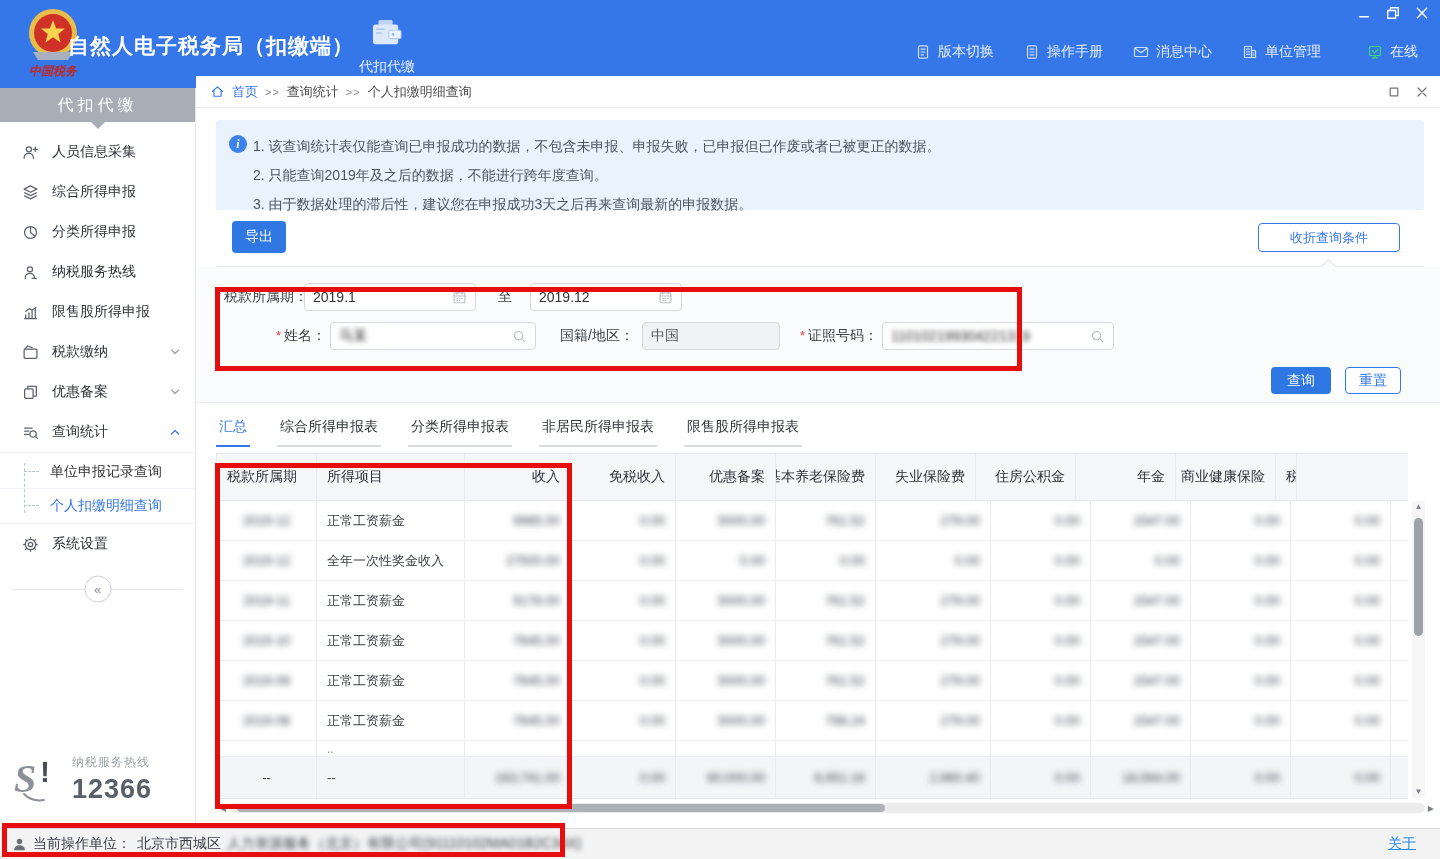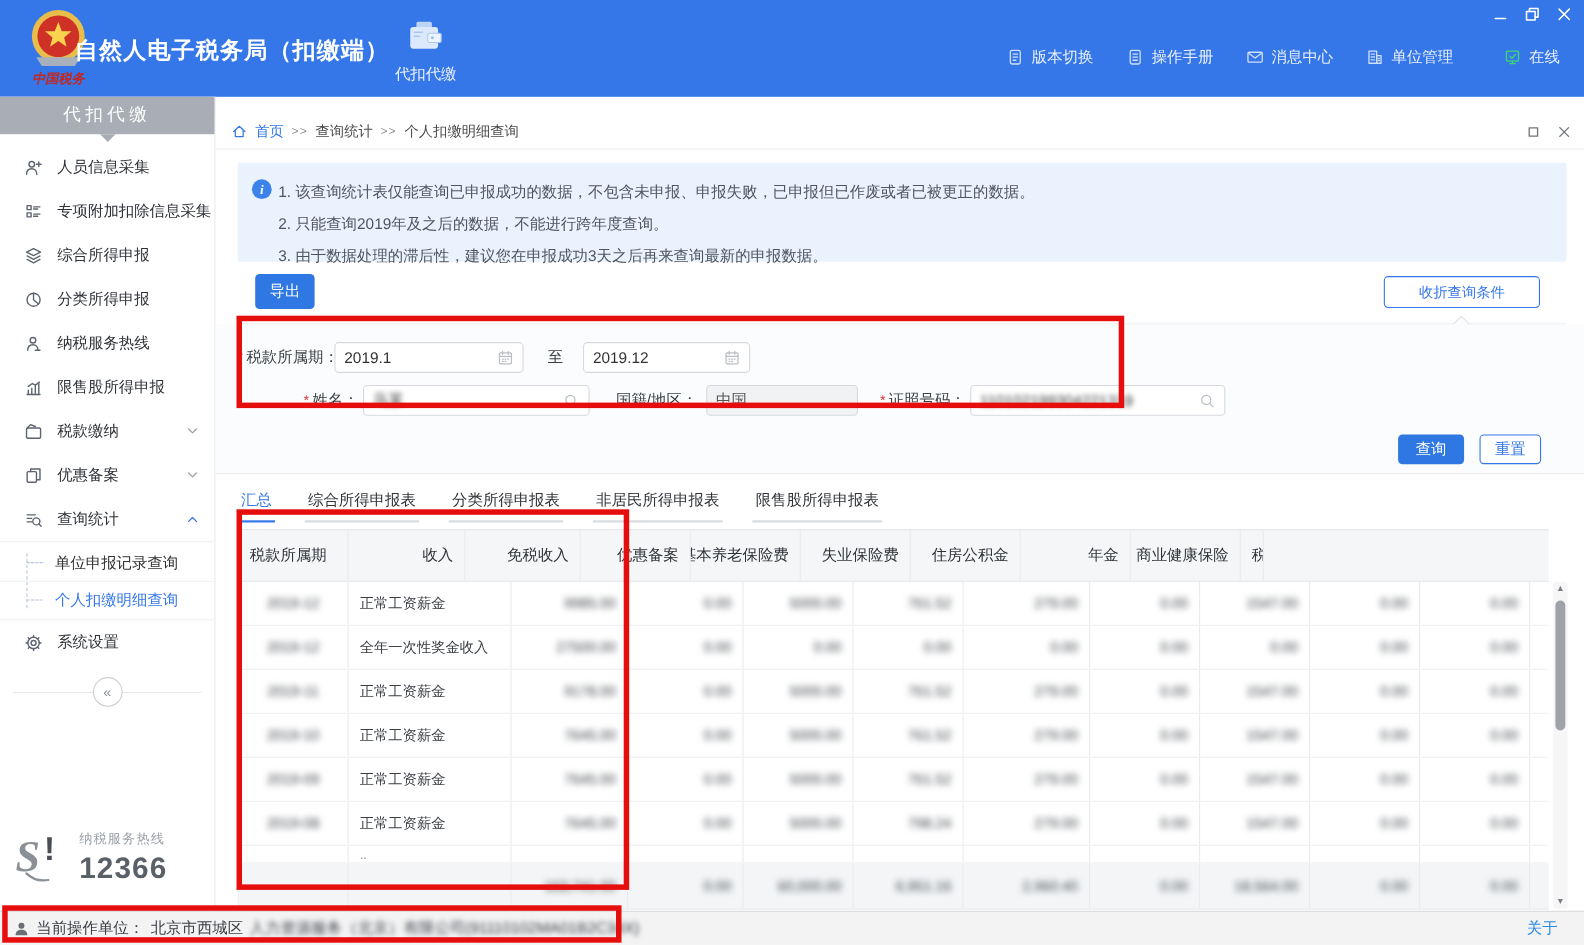--- a/index.html
+++ b/index.html
@@ -40,21 +40,21 @@
   .sub-item.active { color:#3577e9; }
   .side-collapse { position:relative; height:42px; margin-top:4px; }
   .side-collapse::before { content:""; position:absolute; left:12px; right:12px; top:50%; border-top:1px solid #e6e8eb; }
   .collapse-btn { position:absolute; left:50%; top:50%; transform:translate(-50%,-50%); width:27px; height:27px; border-radius:50%; border:1px solid #ccd0d5; background:#fff; color:#8a9097; font-size:13px; cursor:pointer; line-height:1; }
   .hotline { position:absolute; left:14px; bottom:22px; display:flex; align-items:center; gap:8px; }
   .hotline-ic { width:50px; height:54px; color:#8b9097; }
   .hotline-t1 { font-size:12px; color:#9aa0a8; letter-spacing:1px; }
   .hotline-t2 { font-size:27px; font-weight:bold; color:#5a6068; letter-spacing:1px; margin-top:3px; }
 
   
-  .main { position:absolute; left:196px; top:104px; width:1244px; height:740px; background:#fff; }
+  .main { position:absolute; left:196px; top:76px; width:1244px; height:740px; background:#fff; }
   .crumb { height:32px; border-bottom:1px solid #ebebeb; display:flex; align-items:center; padding:0 12px 0 14px; font-size:13px; color:#4a4a4a; gap:7px; }
   .crumb .home-ic { width:15px; height:15px; color:#3577e9; }
   .crumb .home-link { color:#3577e9; cursor:pointer; }
   .crumb .sep { color:#8a8a8a; font-size:11px; letter-spacing:1px; }
   .crumb-controls { margin-left:auto; display:flex; gap:16px; }
   .crumb-btn { width:12px; height:12px; color:#6f7377; background:none; border:none; padding:0; cursor:pointer; }
 
   .notice { position:absolute; left:20px; top:44px; width:1208px; height:90px; background:#e9f2fd; border-radius:3px; padding:12px 16px 0 37px; }
   .info-ic { position:absolute; left:13px; top:15px; width:18px; height:18px; border-radius:50%; background:#3b82ea; color:#fff; font-size:12px; font-weight:bold; text-align:center; line-height:18px; font-family:"Liberation Serif",serif; font-style:italic; }
   .notice-line { font-size:14px; color:#4e5560; line-height:29px; white-space:nowrap; }
@@ -99,21 +99,21 @@
   .v-thumb { width:9px; height:118px; background:#9ea3aa; border-radius:5px; margin-top:5px; cursor:pointer; }
   .v-spacer { flex:1; }
   .hscroll { position:absolute; left:24px; top:726px; width:1214px; height:12px; display:flex; align-items:center; gap:3px; }
   .h-arrow { font-size:8px; color:#7d8288; cursor:pointer; }
   .h-track { flex:1; height:10px; background:#ececec; border-radius:6px; position:relative; }
   .h-thumb { position:absolute; left:8px; top:1px; width:648px; height:8px; background:#aeb2b8; border-radius:5px; cursor:pointer; }
 
   
   .statusbar { position:absolute; left:0; top:828px; width:1440px; height:31px; background:#f3f3f4; border-top:1px solid #dcdcde; display:flex; align-items:center; padding:0 24px 0 12px; font-size:14px; color:#3a3f45; gap:6px; }
   .user-ic { width:15px; height:15px; color:#6a6f76; }
-  .about { margin-left:auto; color:#2a8be0; font-size:14px; cursor:pointer; }
+  .about { margin-left:auto; color:#2a8be0; text-decoration:underline; font-size:14px; cursor:pointer; }
 
   
   .anno { position:absolute; border:5px solid #e60d0d; pointer-events:none; z-index:50; }
   .anno-form  { left:215px; top:287px; width:807px; height:84px; }
   .anno-table { left:215px; top:463px; width:357px; height:346px; }
   .anno-status{ left:2px;   top:823px; width:563px; height:34px; }
 </style>
 </head>
 <body>
 
@@ -202,30 +202,20 @@
   <div class="side-header">代扣代缴</div>
   <div class="side-menu" id="side-menu">
       <div class="side-item">
         <span class="ic" data-icon="person-add-icon">
           <svg viewBox="0 0 16 16" fill="none" stroke="currentColor" stroke-width="1.2" stroke-linecap="round" stroke-linejoin="round">
             <circle cx="6.5" cy="5" r="2.4"></circle>
             <path d="M2 13.5c0-3 2-4.6 4.5-4.6s4.3 1.6 4.3 4.6M12.5 3v4M10.5 5h4"></path>
           </svg>
         </span>
         <span class="lbl">人员信息采集</span>
-      </div>
-      <div class="side-item">
-        <span class="ic" data-icon="form-list-icon">
-          <svg viewBox="0 0 16 16" fill="none" stroke="currentColor" stroke-width="1.2" stroke-linecap="round" stroke-linejoin="round">
-            <rect x="2.5" y="2.8" width="3.4" height="3.4"></rect>
-            <rect x="2.5" y="9" width="3.4" height="3.4"></rect>
-            <path d="M8 3.8h5.5M8 5.6h3.5M8 10h5.5M8 11.8h3.5"></path>
-          </svg>
-        </span>
-        <span class="lbl">专项附加扣除信息采集</span>
       </div>
       <div class="side-item">
         <span class="ic" data-icon="layers-icon">
           <svg viewBox="0 0 16 16" fill="none" stroke="currentColor" stroke-width="1.2" stroke-linecap="round" stroke-linejoin="round">
             <path d="M8 1.8 14 4.8 8 7.8 2 4.8Z"></path>
             <path d="M2.5 8.2 8 11l5.5-2.8M2.5 11.2 8 14l5.5-2.8"></path>
           </svg>
         </span>
         <span class="lbl">综合所得申报</span>
       </div>
@@ -425,20 +415,23 @@
       <span class="tab">综合所得申报表</span>
       <span class="tab">分类所得申报表</span>
       <span class="tab">非居民所得申报表</span>
       <span class="tab">限售股所得申报表</span>
     </div>
   <div class="table" id="table">
       <div class="trow thead">
         <div class="tcell al" style="width: 100px;">
           <span>税款所属期</span>
         </div>
+        <div class="tcell al" style="width: 148px;">
+          <span>所得项目</span>
+        </div>
         <div class="tcell ar" style="width: 106px;">
           <span>收入</span>
         </div>
         <div class="tcell ar" style="width: 105px;">
           <span>免税收入</span>
         </div>
         <div class="tcell ar" style="width: 100px;">
           <span>优惠备案</span>
         </div>
         <div class="tcell ar" style="width: 100px;">

